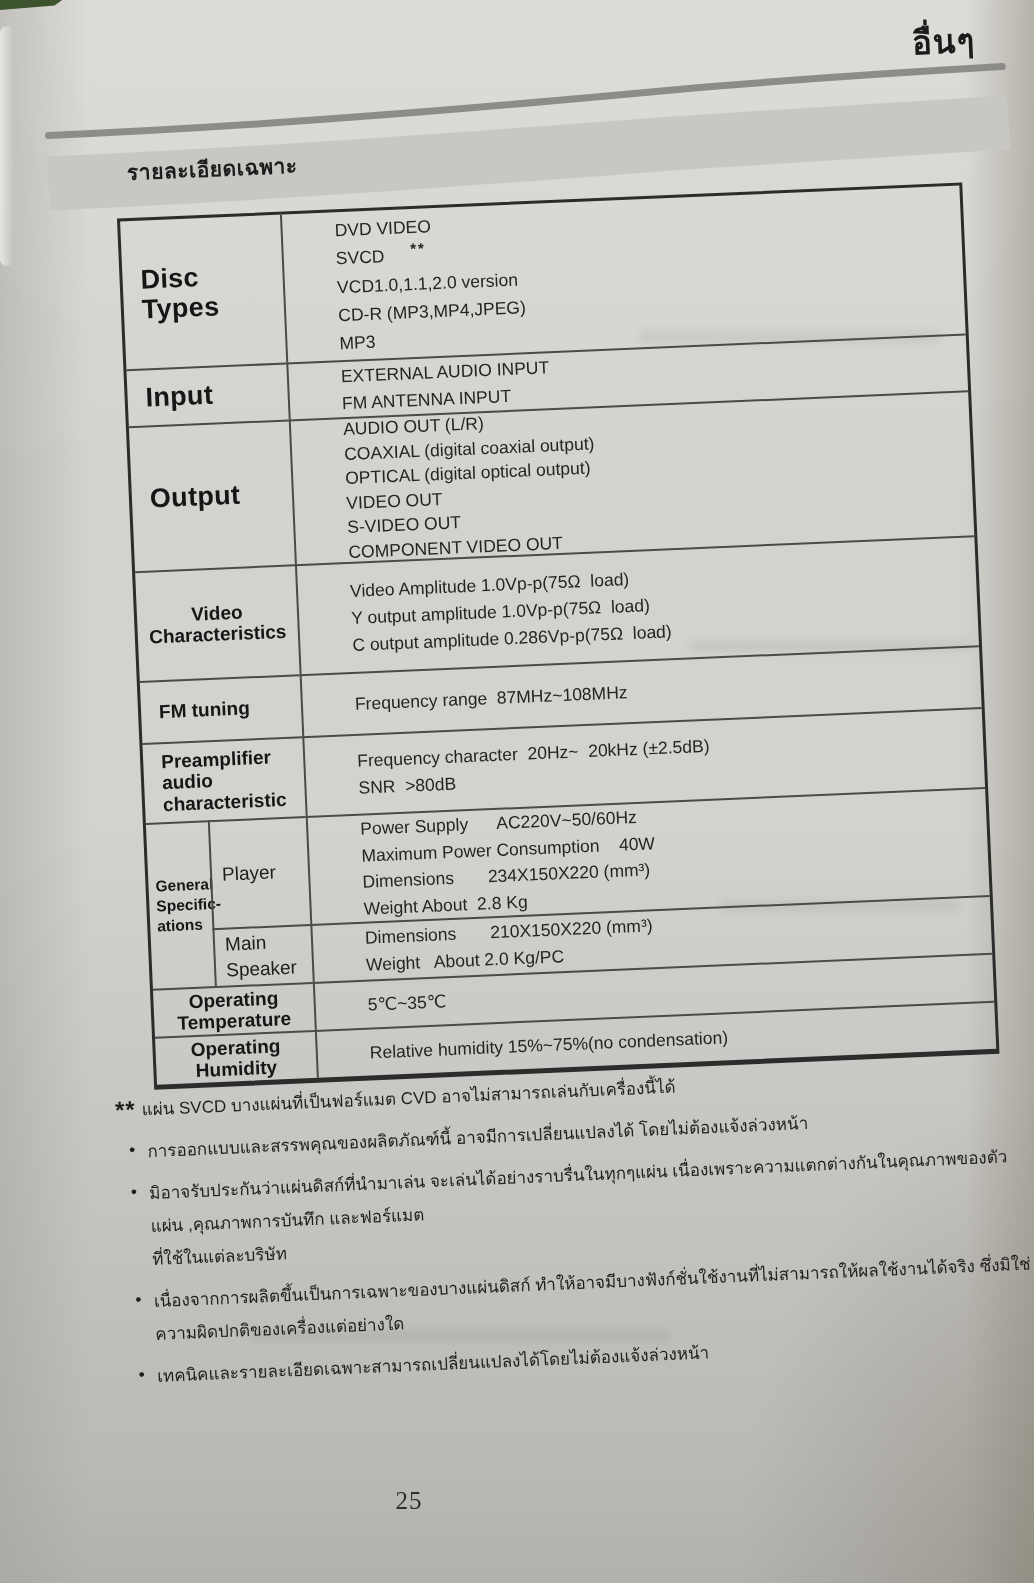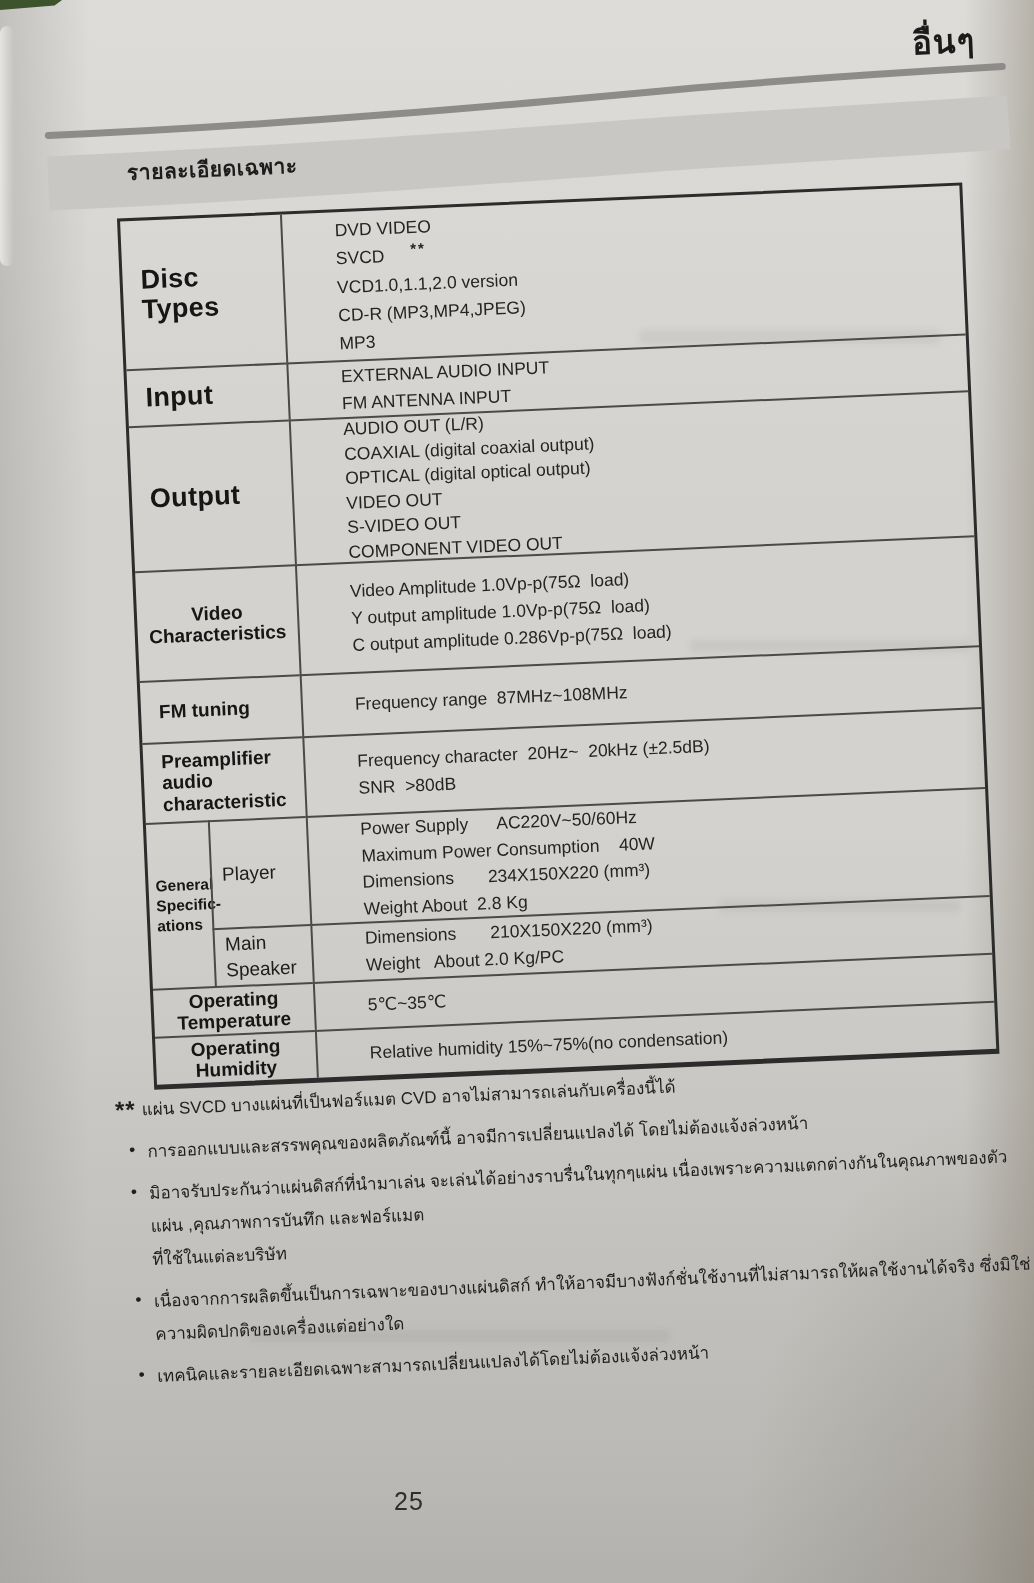--- a/index.html
+++ b/index.html
@@ -64,21 +64,21 @@
   
   #foot{position:absolute;left:95px;top:1097px;width:915px;color:#1f1f1f;}
   .noteline{display:flex;align-items:flex-start;margin-bottom:12px;}
   .noteline .mark{font-size:24px;font-weight:bold;letter-spacing:1px;margin-right:6px;line-height:24px;}
   .noteline .txt{font-size:17px;line-height:26px;}
   .bullet{display:flex;align-items:flex-start;margin-bottom:9px;}
   .bullet .dot{font-size:11px;margin:7px 12px 0 12px;}
   .bullet .txt{font-size:17px;line-height:33px;white-space:pre-line;}
 
   .page-number{position:absolute;left:0;top:1487px;width:818px;text-align:center;
-    font-size:25px;color:#2e2e2e;letter-spacing:1px;}
+    font-size:25px;color:#2e2e2e;letter-spacing:1px;font-family:Liberation Serif, serif;}
   [data-interactable="false"]{cursor:default;}
 </style>
 </head>
 <body>
 
 <div id="photo" data-interactable="false">
   <div class="shade top" data-interactable="false"></div>
   <div class="shade bottom" data-interactable="false"></div>
   <div class="shade left" data-interactable="false"></div>
   <div class="shade right" data-interactable="false"></div>

